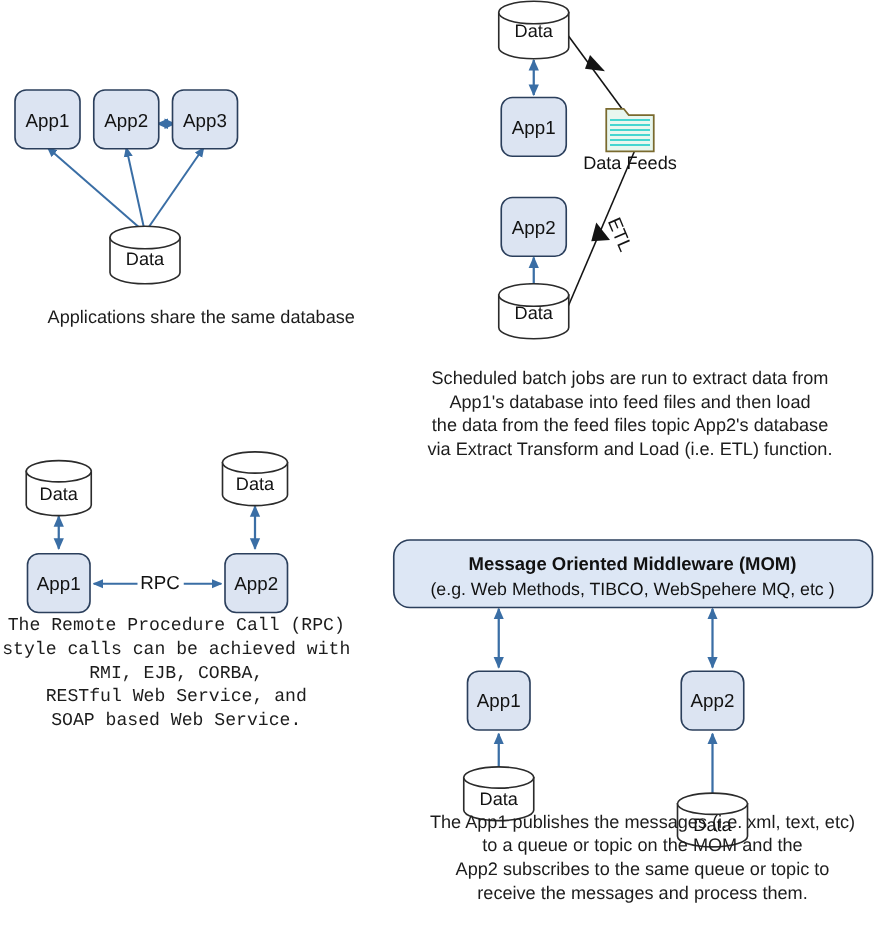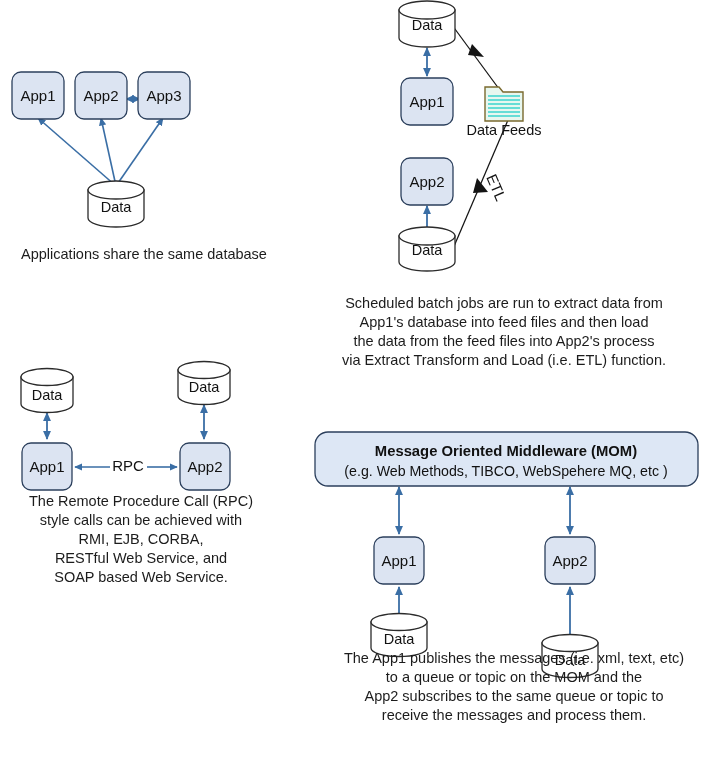--- a/index.html
+++ b/index.html
@@ -252,28 +252,28 @@
       </g>
 
       <g>
         <path d="M 542 643 L 542 669 A 28 8.5 0 0 0 598 669 L 598 643 Z" fill="#ffffff" stroke="#2b2b2b" stroke-width="1.3"></path>
         <ellipse cx="570" cy="643" rx="28" ry="8.5" fill="#ffffff" stroke="#2b2b2b" stroke-width="1.3"></ellipse>
         <text class="cyl-label" x="570" y="661">Data</text>
       </g>
     </g>
   </svg>
 
-  <div class="cap" style="left:0px; top:245px; width:288px;">Applications share the same database</div>
+  <div class="cap" style="left:17px; top:245px; width:288px;">Applications share the same database</div>
 
   <div class="cap" style="left:300px; top:294px; width:408px;">Scheduled batch jobs are run to extract data from
 App1's database into feed files and then load
-the data from the  feed files into App2's process
+the data from the  feed files topic App2's database
 via Extract Transform and Load (i.e. ETL) function.</div>
 
-  <div class="cap" style="left:0px; top:492px; width:282px;">The Remote Procedure Call (RPC)
+  <div class="cap" style="left:0px; top:492px; width:282px;font-family:Liberation Mono, monospace;">The Remote Procedure Call (RPC)
 style calls can be achieved with
 RMI, EJB, CORBA,
 RESTful Web Service, and
 SOAP based Web Service.</div>
 
   <div class="cap" style="left:320px; top:649px; width:388px;">The App1 publishes the messages (i.e. xml, text, etc)
 to a queue or topic on the MOM and the
 App2 subscribes to the same queue or topic to
 receive the messages and process them.</div>
 

